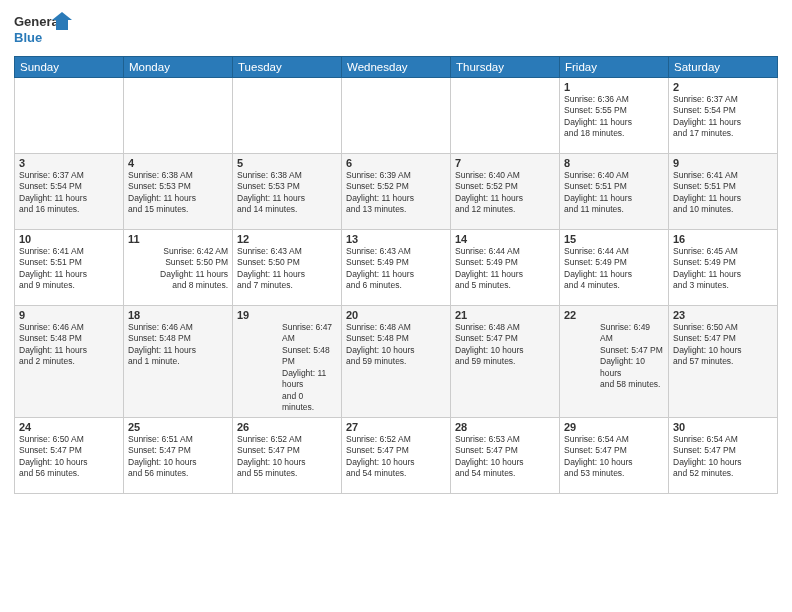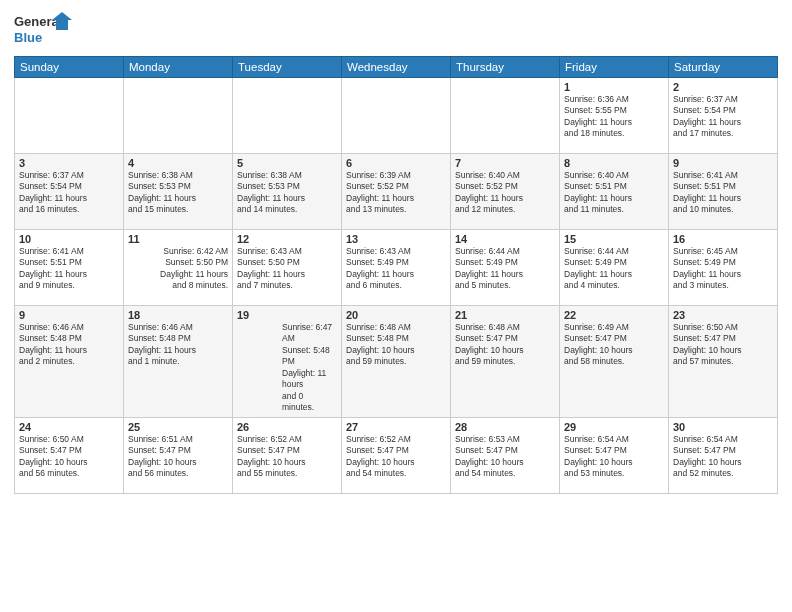--- a/index.html
+++ b/index.html
@@ -265,21 +265,21 @@
           </td>
           <td>
             <span class="day-number">21</span>
             <div class="day-info" style="white-space: pre-line;">Sunrise: 6:48 AM
 Sunset: 5:47 PM
 Daylight: 10 hours
 and 59 minutes.</div>
           </td>
           <td>
             <span class="day-number">22</span>
-            <div class="day-info" style="white-space: pre-line;">Sunrise: 6:49 AM
+            <div class="day-info" style="white-space: pre-line; margin-left: 36px;">Sunrise: 6:49 AM
 Sunset: 5:47 PM
 Daylight: 10 hours
 and 58 minutes.</div>
           </td>
           <td>
             <span class="day-number">23</span>
             <div class="day-info" style="white-space: pre-line;">Sunrise: 6:50 AM
 Sunset: 5:47 PM
 Daylight: 10 hours
 and 57 minutes.</div>

